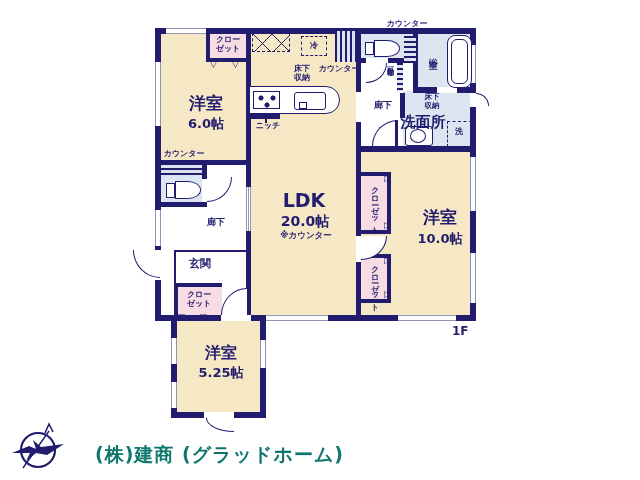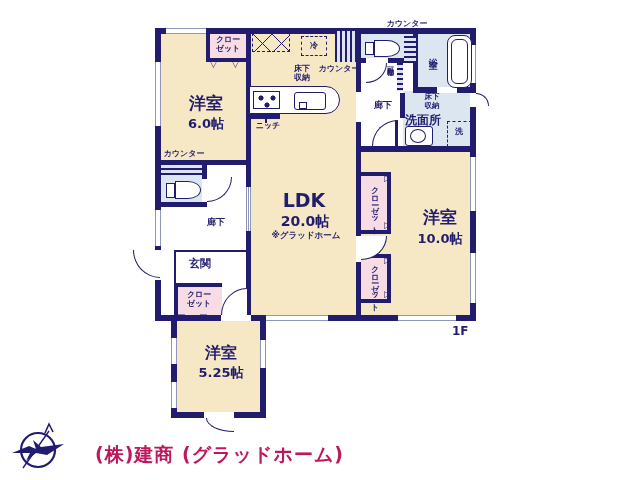--- a/index.html
+++ b/index.html
@@ -149,41 +149,41 @@
   <div class="lblc" style="left:268px;top:121px;font-size:8px;">ニッチ</div>
   <div class="lblc" style="left:206px;top:94px;font-size:17px;">洋室</div>
   <div class="lblc" style="left:206px;top:117px;font-size:13px;">6.0帖</div>
   <div class="lbl vert" style="left:428px;top:51px;font-size:9px;letter-spacing:2px;">浴室</div>
   <div class="lbl vert" style="left:386px;top:61px;font-size:7px;letter-spacing:1px;">可動棚</div>
   <div class="lblc" style="left:383px;top:100px;font-size:9px;">廊下</div>
   <div class="lblc" style="left:432px;top:93px;font-size:7.5px;">
     <span>床下</span><br>
     <span>収納</span>
   </div>
-  <div class="lblc" style="left:423px;top:114px;font-size:12px;">洗面所</div>
+  <div class="lblc" style="left:423px;top:114px;font-size:15px;">洗面所</div>
   <div class="lblc" style="left:459px;top:127px;font-size:8px;">洗</div>
   <div class="lblc" style="left:184px;top:149px;font-size:8px;">カウンター</div>
   <div class="lblc" style="left:216px;top:217px;font-size:9px;">廊下</div>
   <div class="lblc" style="left:304px;top:190px;font-size:19px;">LDK</div>
   <div class="lblc" style="left:305px;top:213px;font-size:14px;">20.0帖</div>
-  <div class="lblc" style="left:306px;top:231px;font-size:8.5px;">※グラッドホーム</div>
+  <div class="lblc" style="left:306px;top:231px;font-size:8.5px;">※カウンター</div>
   <div class="lbl vert" style="left:370px;top:180px;font-size:8px;letter-spacing:1px;">クローゼット</div>
   <div class="lbl vert" style="left:370px;top:259px;font-size:8px;letter-spacing:0.5px;">クローゼット</div>
   <div class="lblc" style="left:440px;top:208px;font-size:17px;">洋室</div>
   <div class="lblc" style="left:440px;top:232px;font-size:13px;">10.0帖</div>
   <div class="lblc" style="left:200px;top:258px;font-size:11px;">玄関</div>
   <div class="lblc" style="left:199px;top:290px;font-size:8px;">
     <span>クロー</span><br>
     <span>ゼット</span>
   </div>
   <div class="lblc" style="left:221px;top:344px;font-size:16px;">洋室</div>
   <div class="lblc" style="left:221px;top:366px;font-size:13px;">5.25帖</div>
   <div class="lbl" style="left:452px;top:325px;font-size:12px;">1F</div>
 
   <svg width="58" height="58" viewBox="0 0 58 58" style="position:absolute;left:9px;top:419px;">
     <circle cx="29" cy="31" r="17" fill="none" stroke="#211c6e" stroke-width="2.2"></circle>
     <line x1="14" y1="49" x2="40" y2="12" stroke="#211c6e" stroke-width="1.4"></line>
     <polyline points="36,14 40,5 44,13" fill="none" stroke="#211c6e" stroke-width="1.6"></polyline>
     <polygon points="3,34 20,27 27,30 24,21 32,28 55,25 38,36 27,34 17,42 21,34" fill="#211c6e"></polygon>
   </svg>
-  <div class="lbl" style="left:95px;top:444px;font-size:19px;color:#be185d;font-weight:bold;letter-spacing:1px;">(株)建商 (グラッドホーム)</div>
+  <div class="lbl" style="left:95px;top:444px;font-size:19px;color:#0f766e;font-weight:bold;letter-spacing:1px;">(株)建商 (グラッドホーム)</div>
 
 </div>
 
 </body></html>

